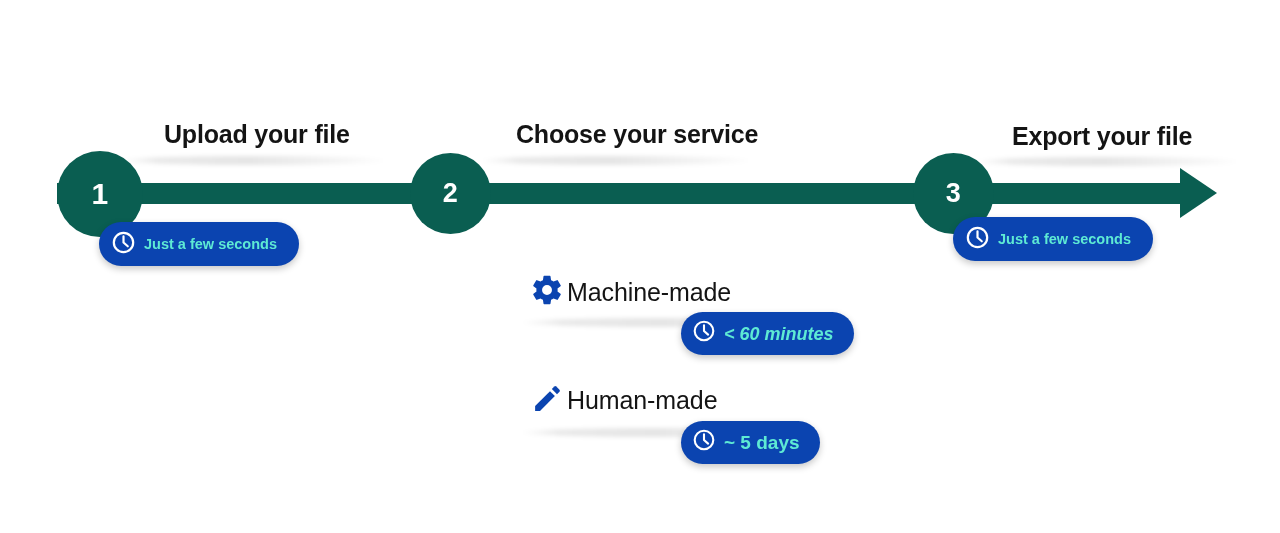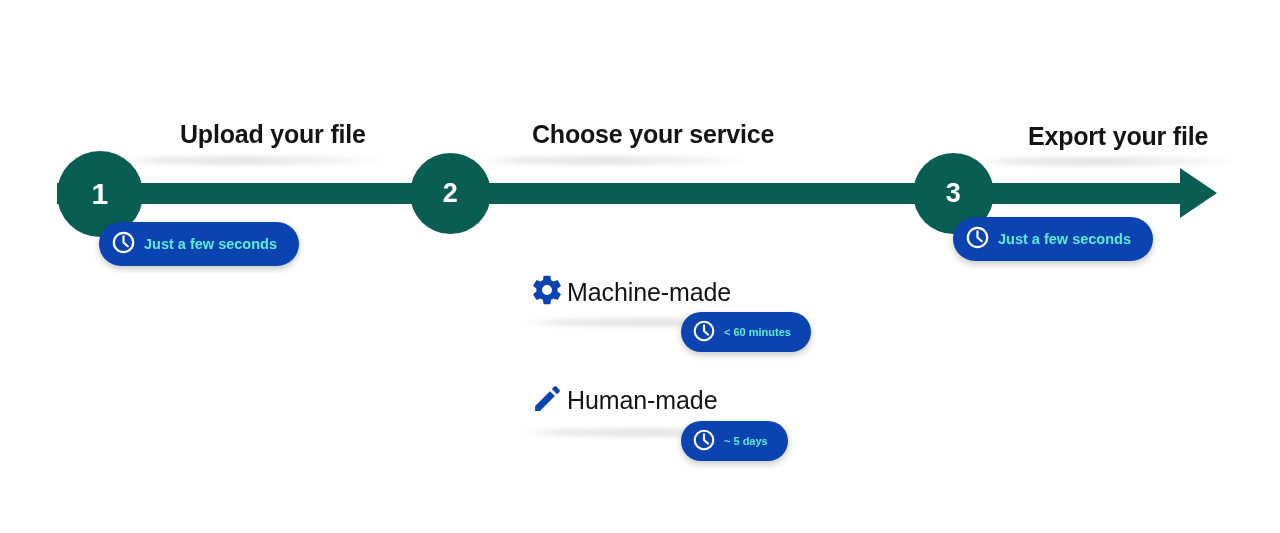--- a/index.html
+++ b/index.html
@@ -55,21 +55,20 @@
   .step-3 { left: 913px; top: 153px; width: 81px; height: 81px; font-size: 27px; }
 
   
   .step-title {
     position: absolute;
     font-size: 25px;
     font-weight: 600;
     color: #141414;
     white-space: nowrap;
     letter-spacing: -0.2px;
-    margin-left: 16px;
   }
   .title-1 { left: 164px; top: 120px; }
   .title-2 { left: 516px; top: 120px; }
   .title-3 { left: 1012px; top: 122px; }
 
   
   .shadow-strip {
     position: absolute;
     height: 9px;
     border-radius: 50%;
@@ -104,26 +103,27 @@
     font-size: 14.5px;
   }
   .pill-export {
     left: 953px; top: 217px;
     padding: 8px 22px 8px 12px;
     font-size: 14.5px;
   }
   .pill-machine {
     left: 681px; top: 312px;
     padding: 7px 20px 7px 11px;
-    font-size: 11px;
+    font-size: 18px;
+    font-style: italic;
   }
   .pill-human {
     left: 681px; top: 421px;
     padding: 7px 20px 7px 11px;
-    font-size: 11px;
+    font-size: 19px;
     gap: 8px;
   }
   .pill-label { font-weight: 600; white-space: nowrap; line-height: 1; }
 
   
   .service-row {
     position: absolute;
     display: flex;
     align-items: center;
     gap: 3px;

